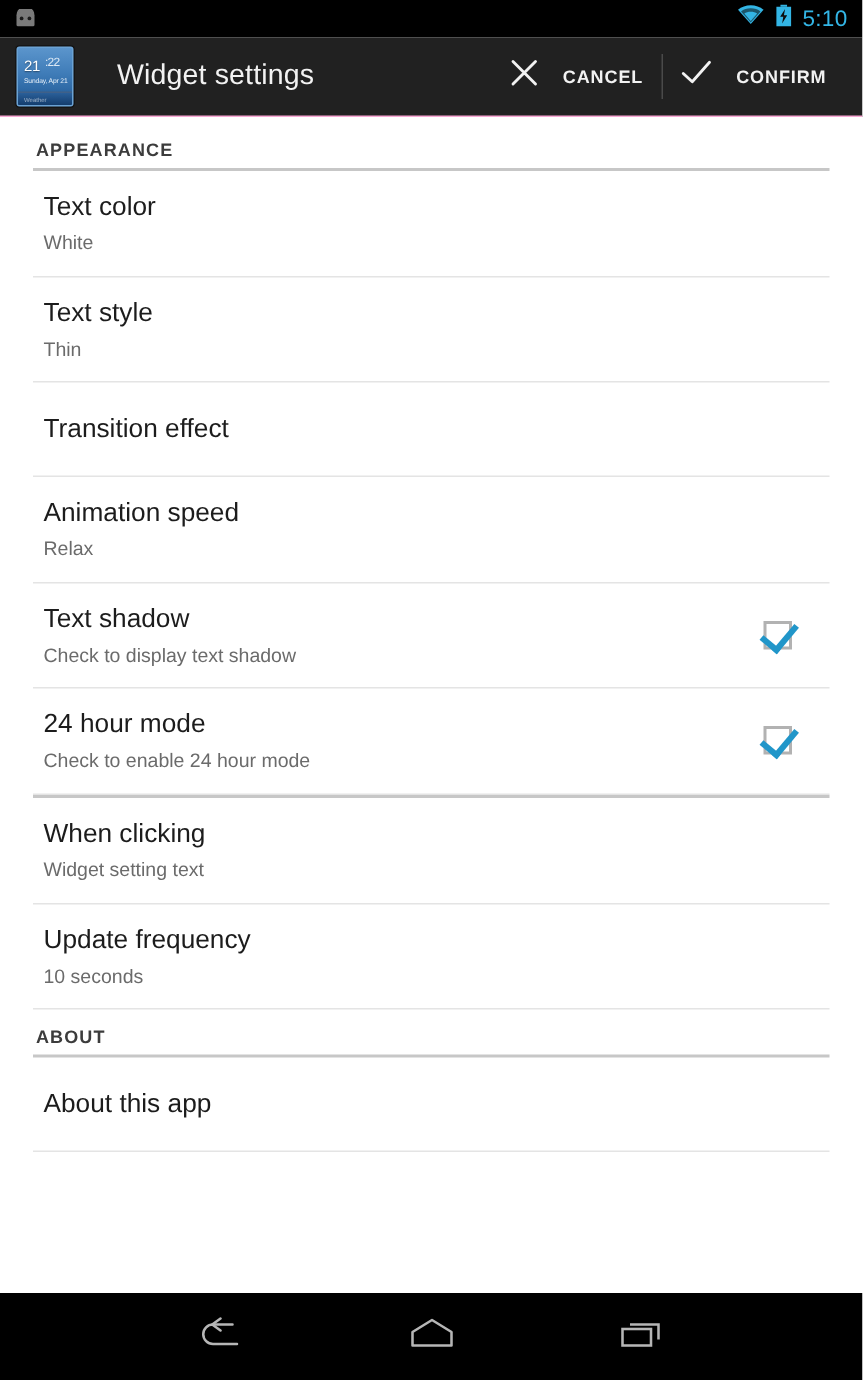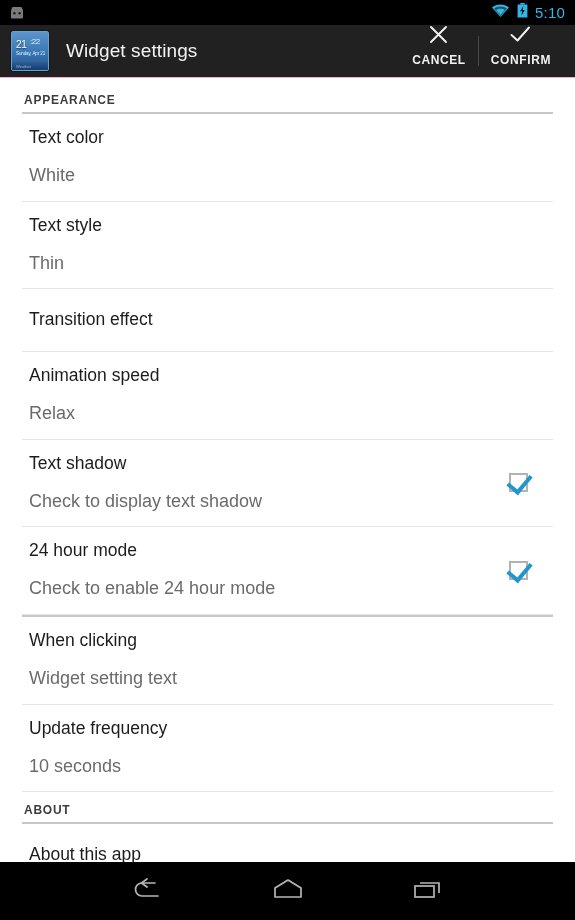--- a/index.html
+++ b/index.html
@@ -107,37 +107,36 @@
     position: absolute;
     left: 4px; bottom: 1px;
     color: rgba(255,255,255,0.55);
     font-size: 4px;
     white-space: nowrap;
   }
 
   .bar-title {
     color: #f2f2f2;
     font-size: 19px;
-    margin-left: 17px;
+    margin-left: 29px;
     font-weight: normal;
     letter-spacing: 0.1px;
     flex: 1 1 auto;
     white-space: nowrap;
   }
 
   .bar-actions { display: flex; align-items: center; height: 100%; }
 
   .bar-btn {
     display: flex;
     align-items: center;
-    gap: 5px;
+    gap: 16px;
     height: 100%;
     padding: 0 12px;
     cursor: pointer;
-    flex-direction: column;
   }
   .bar-btn-label {
     color: #f2f2f2;
     font-size: 12px;
     font-weight: bold;
     letter-spacing: 0.6px;
   }
   .bar-divider {
     width: 1px;
     height: 30px;
@@ -175,23 +174,23 @@
   }
   .row-text { flex: 1 1 auto; min-width: 0; }
   .row-title {
     color: #1c1c1c;
     font-size: 17.5px;
     line-height: 1.2;
     font-weight: normal;
   }
   .row-summary {
     color: #6b6b6b;
-    font-size: 18px;
+    font-size: 13px;
     line-height: 1.2;
-    margin-top: 17px;
+    margin-top: 6px;
   }
   .row-divider {
     height: 1px;
     background: #e4e4e4;
     margin: 0 22px;
   }
 
   .checkbox {
     width: 19px;
     height: 19px;

